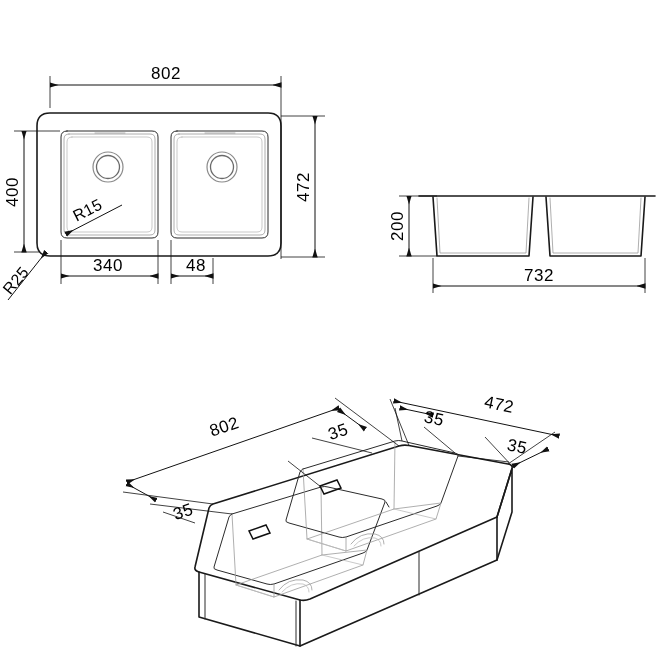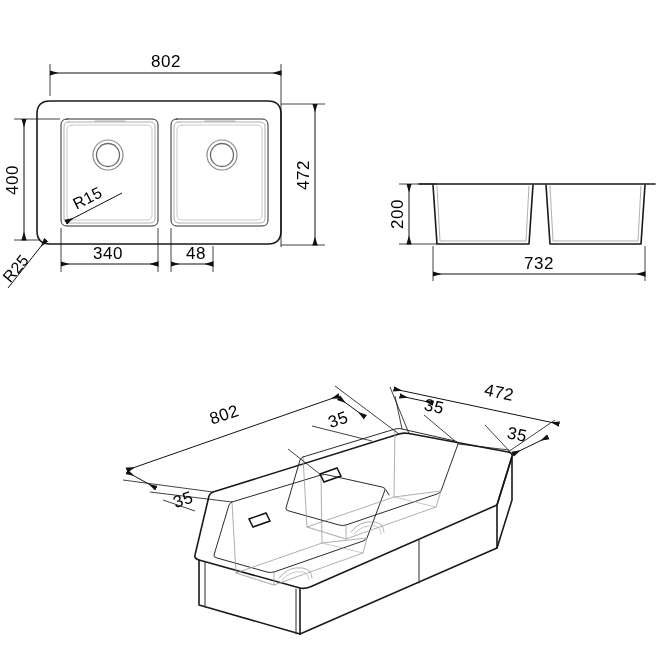--- a/index.html
+++ b/index.html
@@ -10,21 +10,21 @@
   body {
     width: 665px;
     height: 658px;
     position: relative;
     overflow: hidden;
     font-family: "Liberation Sans", sans-serif;
   }
   #drawing-root {
     position: absolute;
     left: 0;
-    top: 0;
+    top: 12px;
     width: 665px;
     height: 558px;
   }
   svg.tech-drawing {
     display: block;
     width: 665px;
     height: 658px;
     background: #ffffff;
   }
   .outline {

